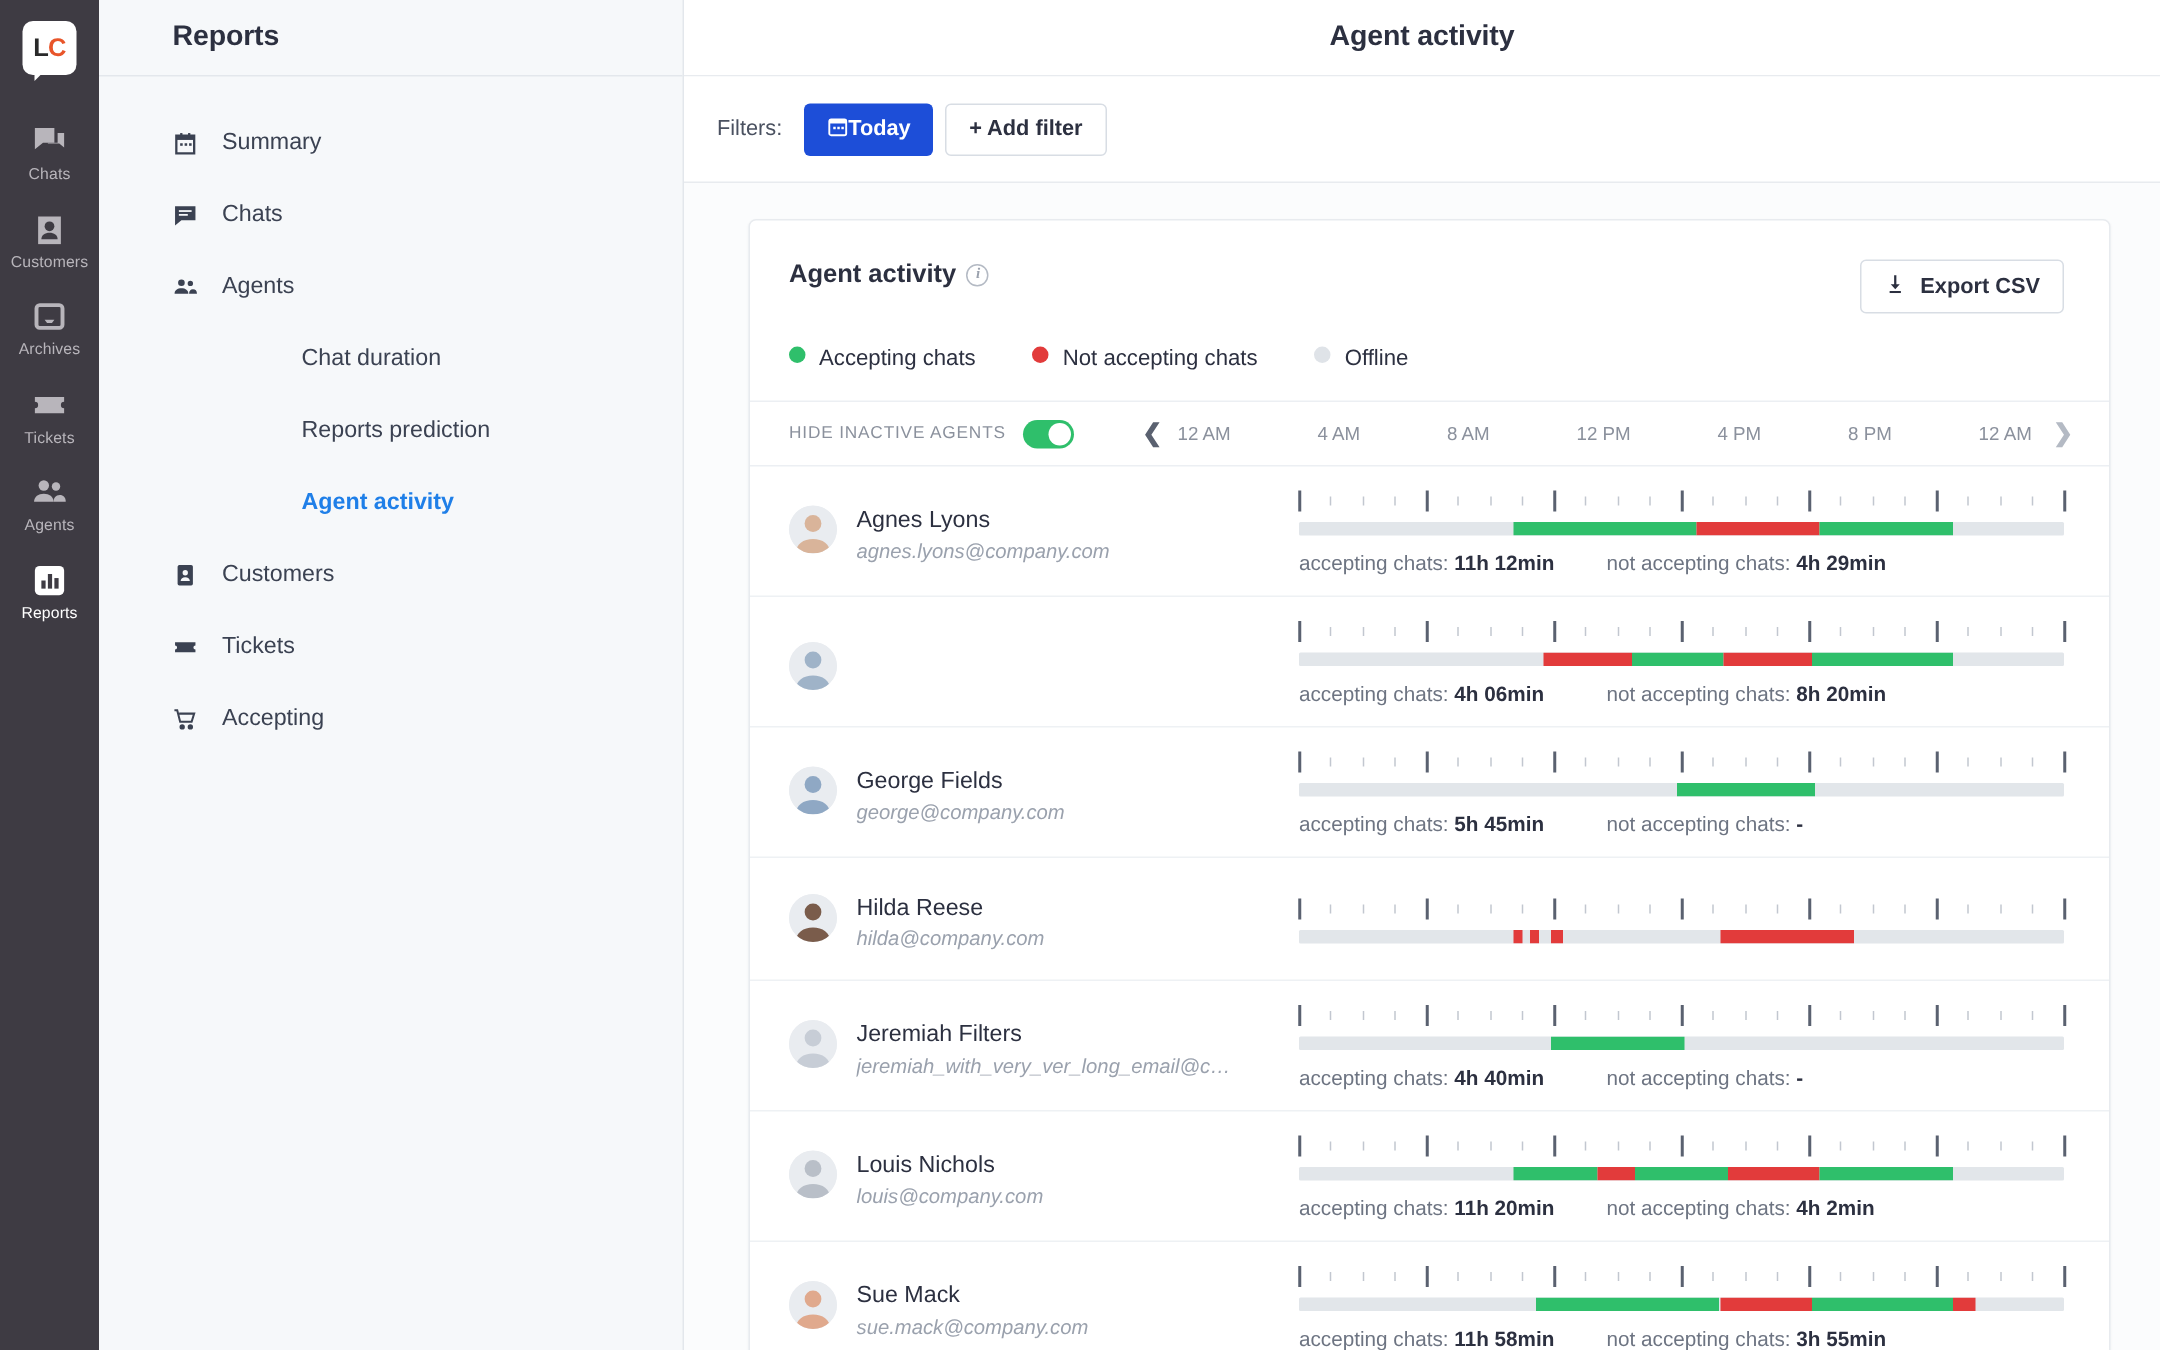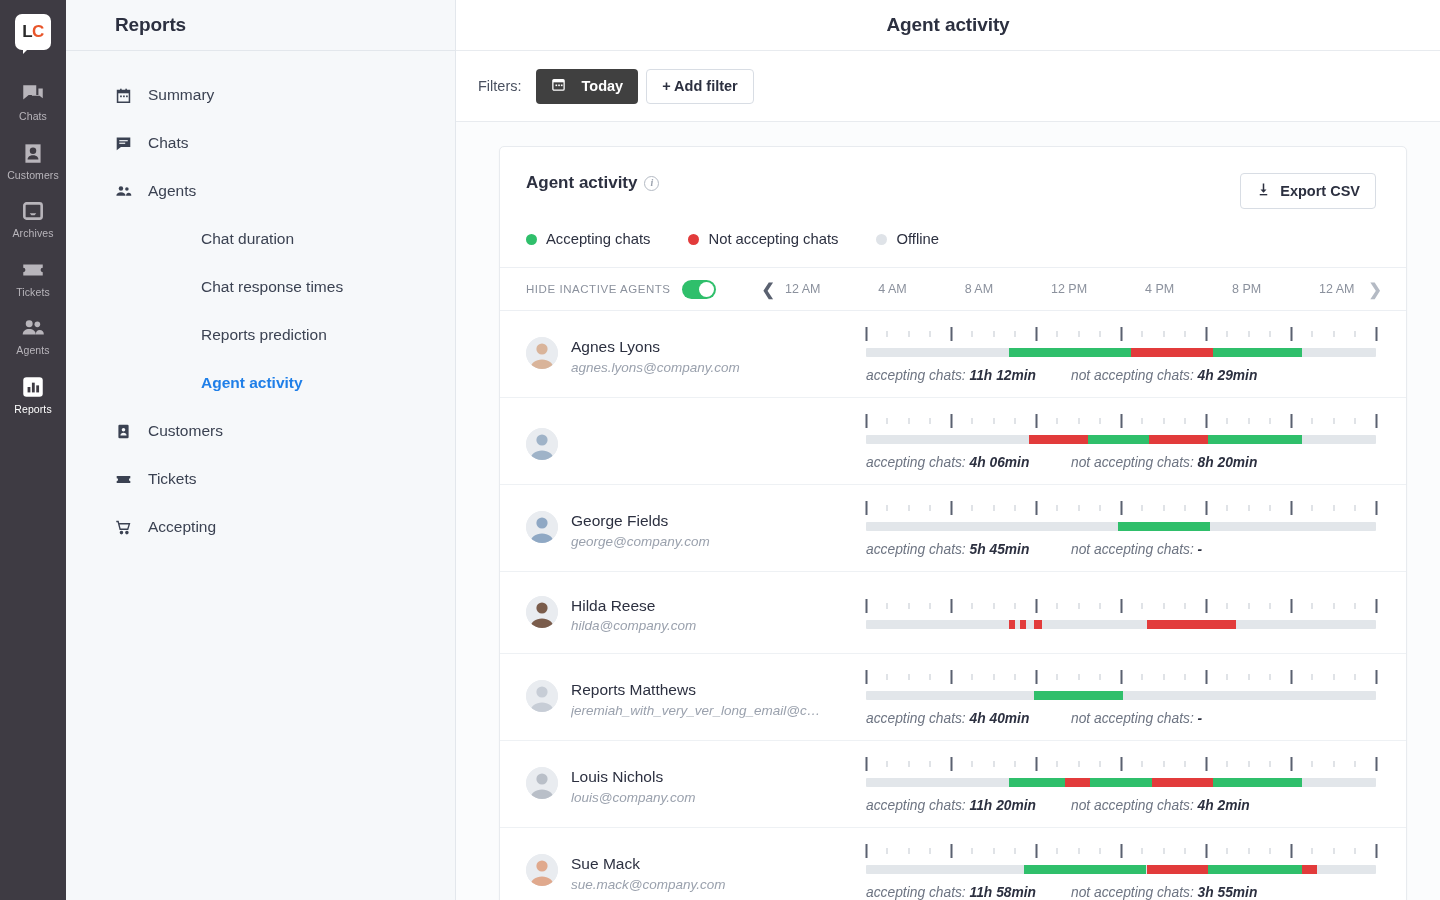--- a/index.html
+++ b/index.html
@@ -91,23 +91,23 @@
   .main-head .page-title {
     font-size: 19px; color: #2c3040; font-weight: 600; letter-spacing: -0.1px;
   }
   .filterbar {
     height: 71px; min-height: 71px; background: #ffffff;
     border-bottom: 1px solid #e8ebef;
     display: flex; align-items: center; padding-left: 22px;
   }
   .filters-label { font-size: 14.5px; color: #4a5160; margin-right: 14px; }
   .btn-today {
-    height: 35px; background: #404040; color: #ffffff;
+    height: 35px; background: #1d4ed8; color: #ffffff;
     border: none; border-radius: 4px;
-    display: inline-flex; align-items: center; gap: 16px;
+    display: inline-flex; align-items: center; gap: 0;
     padding: 0 15px; font-size: 14.5px; font-weight: 600;
     cursor: pointer; font-family: "Liberation Sans", sans-serif;
   }
   .btn-add-filter {
     height: 35px; background: #ffffff; color: #2c3040;
     border: 1px solid #d8dde4; border-radius: 4px;
     padding: 0 15px; font-size: 14.5px; font-weight: 600;
     margin-left: 8px; cursor: pointer;
     font-family: "Liberation Sans", sans-serif;
   }
@@ -133,21 +133,21 @@
   }
   .btn-export {
     height: 36px; background: #ffffff; border: 1px solid #d8dde4;
     border-radius: 4px; padding: 0 15px;
     display: inline-flex; align-items: center; gap: 9px;
     font-size: 14.5px; font-weight: 600; color: #2c3040; cursor: pointer;
     font-family: "Liberation Sans", sans-serif;
   }
   .legend { display: flex; align-items: center; margin-top: 22px; }
   .legend-item {
-    display: inline-flex; align-items: center; gap: 9px;
+    display: inline-flex; align-items: flex-start; gap: 9px;
     margin-right: 38px; font-size: 14.8px; color: #2c3040;
   }
   .legend-dot { width: 11px; height: 11px; border-radius: 50%; display: inline-block; }
 
   .axis-row {
     height: 44px; border-top: 1px solid #eceff3; border-bottom: 1px solid #eceff3;
     display: flex; align-items: center; padding-left: 26px;
   }
   .toggle-label {
     font-size: 11.5px; color: #8b919d; letter-spacing: 0.55px;
@@ -188,21 +188,21 @@
     width: 32px; height: 32px; border-radius: 50%;
     margin-right: 13px; flex: 0 0 32px; overflow: hidden;
     background: #e9ecf0; position: relative;
   }
   .agent-name { font-size: 15.5px; color: #2c3040; line-height: 1.25; }
   .agent-email {
     font-size: 13.5px; color: #9aa1ad; line-height: 1.35; margin-top: 2px;
     max-width: 290px; overflow: hidden; white-space: nowrap; text-overflow: ellipsis; font-style: italic;
   }
 
-  .agent-chart { flex: 1; min-width: 0; position: relative; font-style: italic; }
+  .agent-chart { flex: 1; min-width: 0; position: relative; }
   .ticks {
     position: relative; height: 14px; width: 100%;
   }
   .ticks i {
     position: absolute; top: 0; width: 1px; background: #9aa1ad;
     transform: translateX(-0.5px);
   }
   .ticks i.maj { height: 14px; width: 1.6px; background: #5a6170; }
   .ticks i.min { height: 6px; top: 4px; background: #c2c7d0; }
   .bar {
@@ -331,23 +331,20 @@
               <circle cx="14" cy="7" r="2.1"></circle>
             <path d="M1.6 15c0-2.7 2.3-4.2 5.4-4.2s5.4 1.5 5.4 4.2z"></path>
             <path d="M13 15c0-2 1.1-3.4 3.1-3.4 1.8 0 3.1 1.1 3.1 3.4z"></path>
           </svg>
         </span>
         <span>Agents</span>
       </div>
 
       <div class="menu-item sub">
         <span>Chat duration</span>
-      </div>
-      <div class="menu-item sub">
-        <span>Chat response times</span>
       </div>
       <div class="menu-item sub">
         <span>Reports prediction</span>
       </div>
       <div class="menu-item sub active">
         <span>Agent activity</span>
       </div>
 
       <div class="menu-item">
         <span class="mi-ico">
@@ -657,21 +654,21 @@
               </div>
             </div>
             <div class="agent-row">
               <div class="agent-ident">
                 <span class="avatar"><svg width="32" height="32" viewBox="0 0 32 32">
                     <circle cx="16" cy="16" r="16" fill="#e9ecf0"></circle>
                     <circle cx="16" cy="12" r="5.6" fill="#c7cdd6"></circle>
                     <path d="M4.5 32c0-6.2 5.2-9.6 11.5-9.6S27.5 25.8 27.5 32z" fill="#c7cdd6"></path>
                   </svg></span>
                 <span>
-                  <span class="agent-name" style="display:block">Reports Matthews</span>
+                  <span class="agent-name" style="display:block">Jeremiah Filters</span>
                   <span class="agent-email" style="display:block">jeremiah_with_very_ver_long_email@c…</span>
                 </span>
               </div>
               <div class="agent-chart">
                 <div class="ticks">
                   <i class="maj" style="left:0%"></i>
                   <i class="min" style="left:4.166666666666666%"></i>
                   <i class="min" style="left:8.333333333333332%"></i>
                   <i class="min" style="left:12.5%"></i>
                   <i class="maj" style="left:16.666666666666664%"></i>

